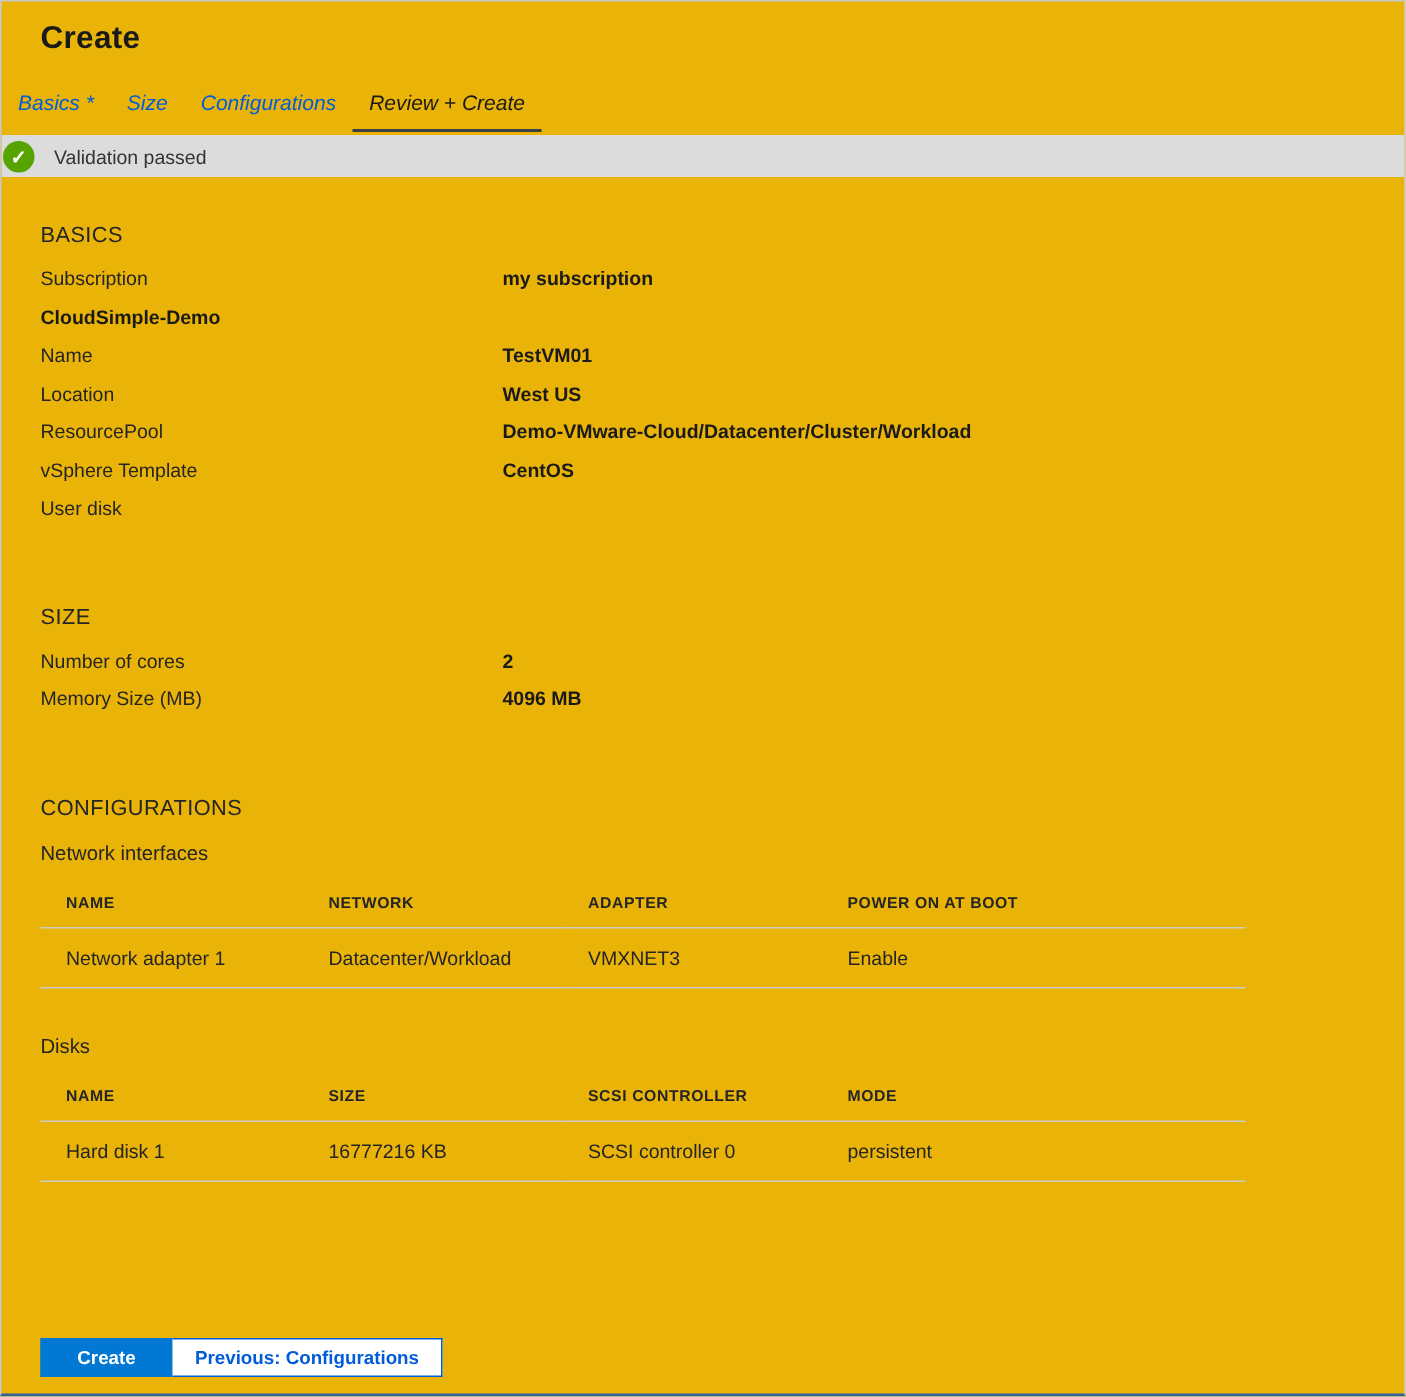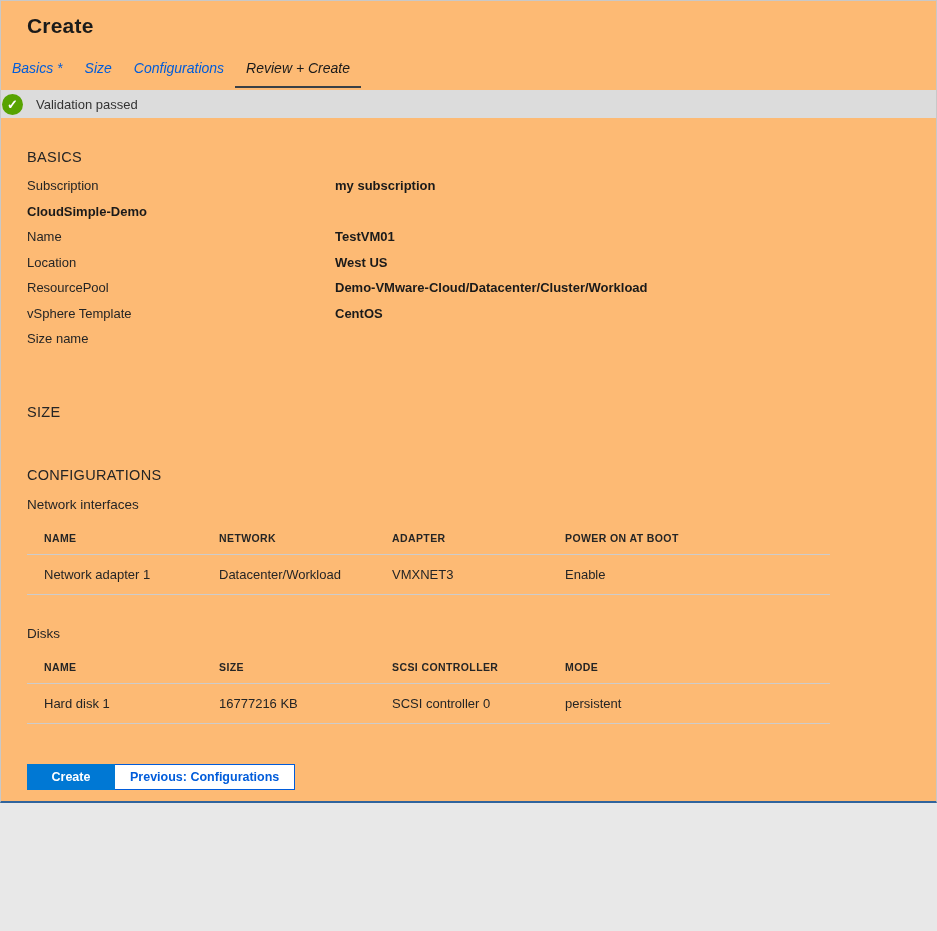--- a/index.html
+++ b/index.html
@@ -2,22 +2,22 @@
 <html><head>
 <meta charset="utf-8">
 <style>
   * { box-sizing: border-box; margin: 0; padding: 0; }
   html, body { background: #e8e8e8; }
   body { font-family: "Liberation Sans", sans-serif; }
 
   .blade {
     position: relative;
     width: 937px;
-    height: 803px;
-    background: #fdba74;
+    height: 931px;
+    background: #eab308;
     border: 1px solid #c8c8c8;
     border-bottom: 2px solid #31649c;
     overflow: hidden;
   }
 
   
   .blade-header { padding: 13px 0 0 26px; }
   .blade-title {
     font-size: 21px;
     font-weight: 700;
@@ -215,28 +215,38 @@
       </div>
       <div class="kv-row">
         <span class="kv-label">ResourcePool</span>
         <span class="kv-value">Demo-VMware-Cloud/Datacenter/Cluster/Workload</span>
       </div>
       <div class="kv-row">
         <span class="kv-label">vSphere Template</span>
         <span class="kv-value">CentOS</span>
       </div>
       <div class="kv-row">
-        <span class="kv-label">Size name</span>
+        <span class="kv-label">User disk</span>
         <span class="kv-value"></span>
       </div>
     </div>
 
     <div class="gap-lg"></div>
 
     <div class="section-heading">SIZE</div>
+    <div class="kv-list">
+      <div class="kv-row">
+        <span class="kv-label">Number of cores</span>
+        <span class="kv-value">2</span>
+      </div>
+      <div class="kv-row">
+        <span class="kv-label">Memory Size (MB)</span>
+        <span class="kv-value">4096 MB</span>
+      </div>
+    </div>
 
     <div class="gap-lg"></div>
 
     <div class="section-heading">CONFIGURATIONS</div>
 
     <div class="sub-heading">Network interfaces</div>
     <table class="data-table">
       <colgroup>
           <col class="c1">
           <col class="c2">

